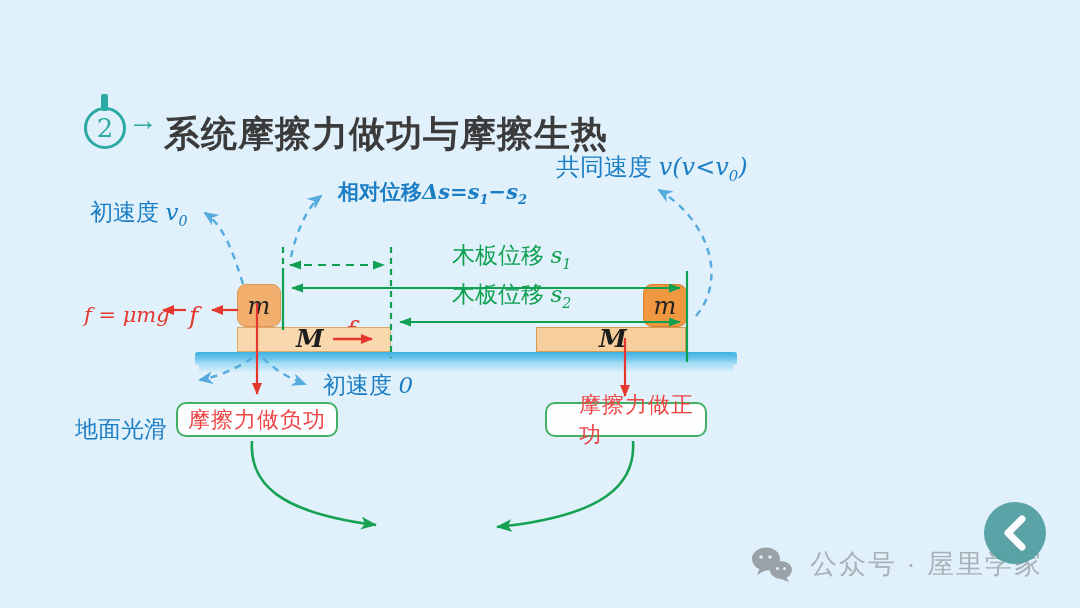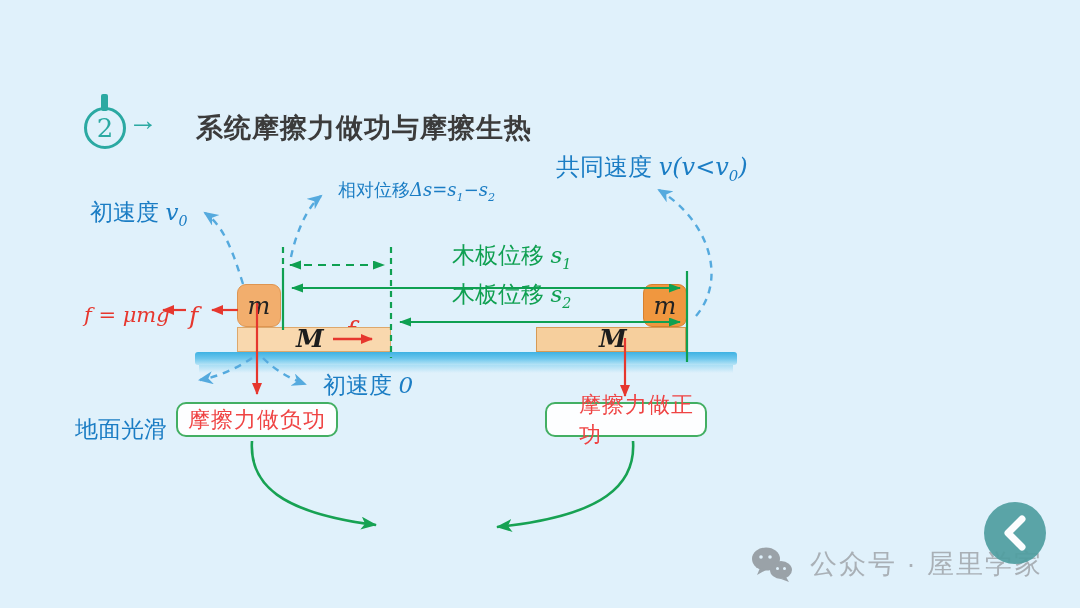--- a/index.html
+++ b/index.html
@@ -13,31 +13,31 @@
   .badge-tick{position:absolute; left:19px; top:0; width:7px; height:17px; background:#2ba9a2; border-radius:2px;}
   .badge-circle{
     position:absolute; left:2px; top:13px; width:36px; height:36px;
     border:3.5px solid #2ba9a2; border-radius:50%;
     display:flex; align-items:center; justify-content:center;
     color:#2ba9a2; font-size:26px; font-family:"DejaVu Serif", serif;
   }
   .badge-arrow{position:absolute; left:46px; top:11px; color:#2ba9a2; font-size:30px; line-height:30px;}
   .page-title{
     position:absolute; left:164px; top:110px;
-    font-size:27px; font-weight:bold; color:#3b3b3b; letter-spacing:1px;margin-left:32px;
+    font-size:36px; font-weight:bold; color:#3b3b3b; letter-spacing:1px;
   }
   
   .lbl{position:absolute; white-space:nowrap;}
   .blue{color:#1b7dc4;}
   .green{color:#0fa051;}
   .red{color:#e6372e;}
   .math{font-family:"DejaVu Serif", serif; font-style:italic;margin-top:10px;}
   .lbl sub{font-size:0.62em; font-style:italic; font-family:"DejaVu Serif", serif;}
   .lbl-common-velocity{left:556px; top:151px; font-size:24px;}
-  .lbl-relative-displacement{left:338px; top:178px; font-size:18px;}
+  .lbl-relative-displacement{left:338px; top:178px; font-size:21px;font-weight:bold;}
   .lbl-initial-velocity{left:90px; top:197px; font-size:23px;}
   .lbl-s1{left:452px; top:240px; font-size:23px;}
   .lbl-s2{left:452px; top:279px; font-size:23px;}
   .lbl-ground{left:75px; top:366px; font-size:23px;margin-top:48px;}
   .lbl-v0-zero{left:323px; top:370px; font-size:23px;text-align:right;}
   .lbl-formula{left:84px; top:293px; font-size:21px;}
   .lbl-f-left{left:189px; top:291px; font-size:25px;}
   .lbl-f-board{left:346px; top:306px; font-size:26px;}
   
   .ground{

